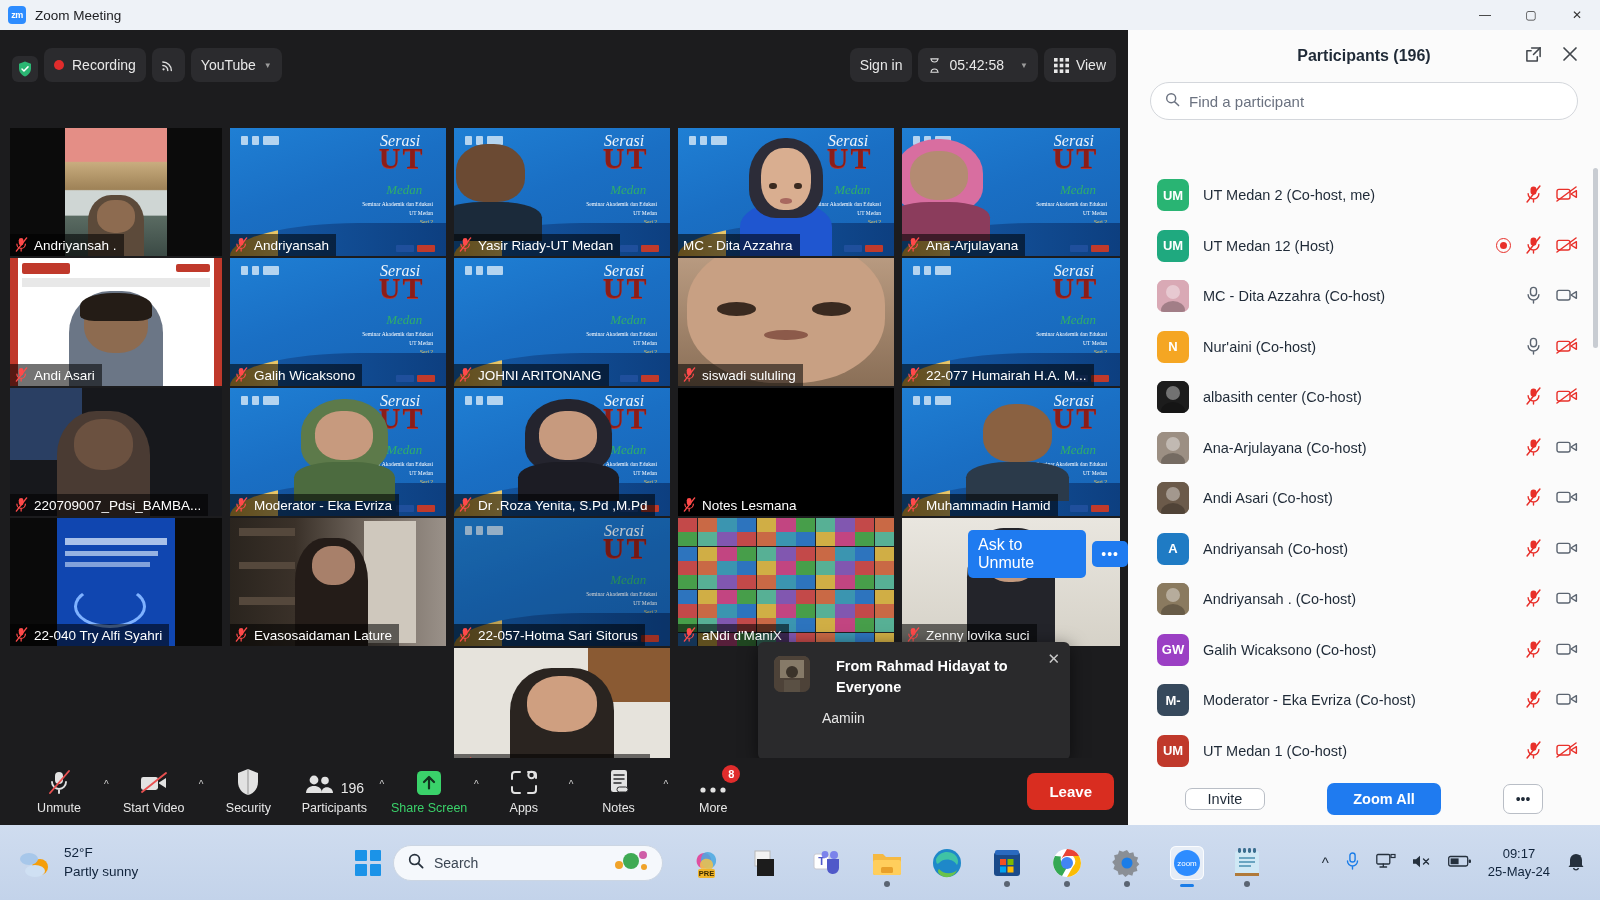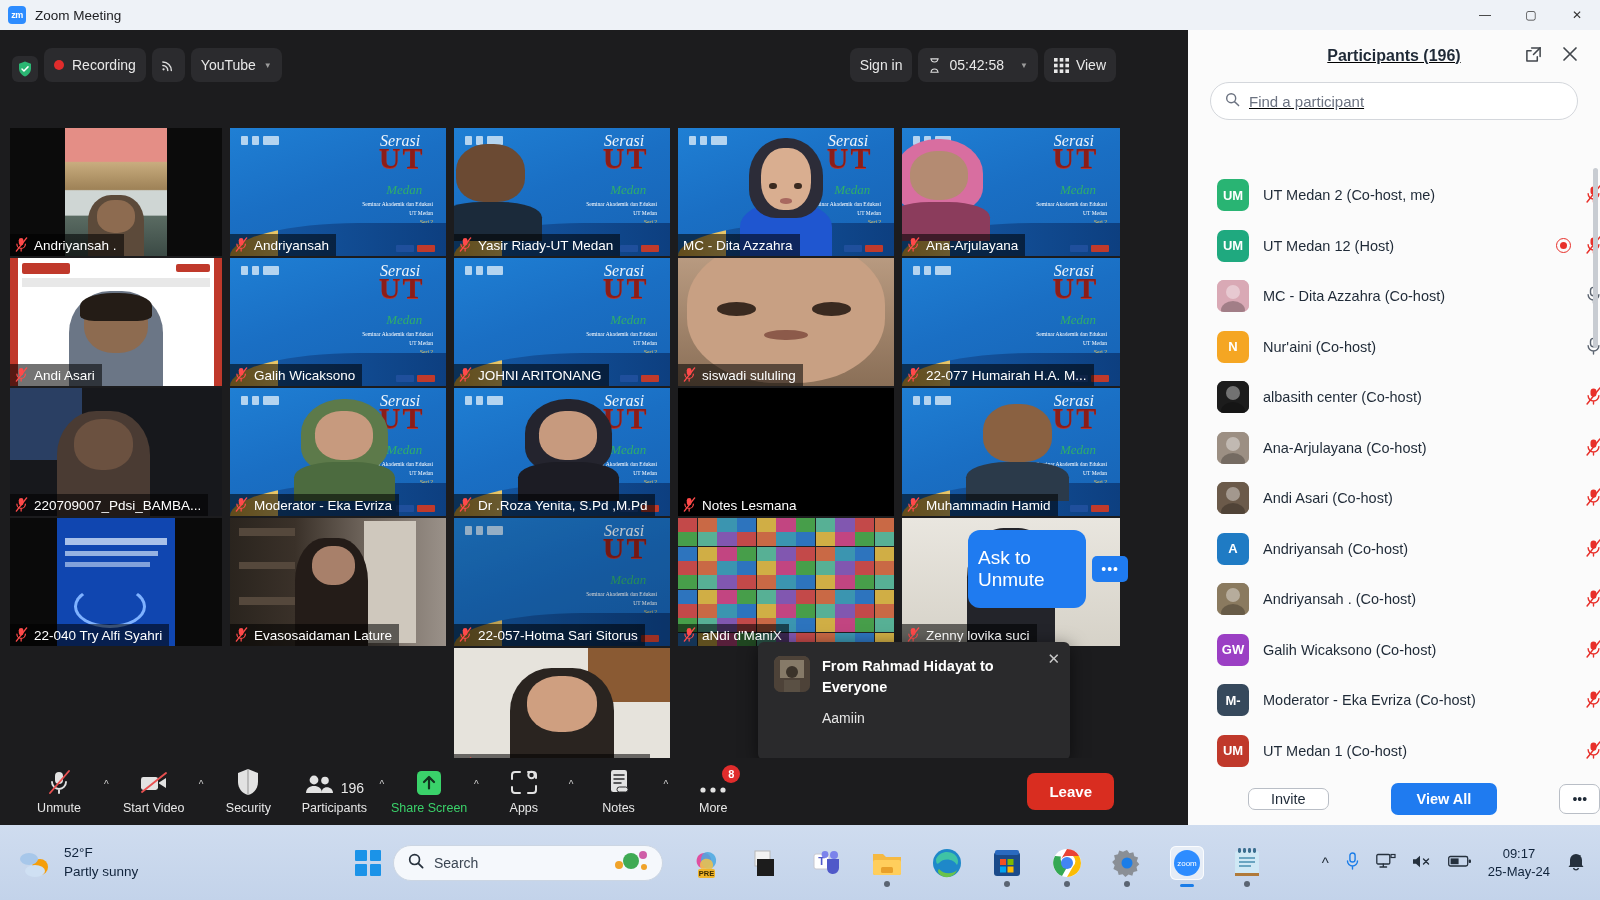--- a/index.html
+++ b/index.html
@@ -99,34 +99,34 @@
   
   .vbg-black { position:absolute; inset:0; background:#000; }
 
   
   .ph { position:absolute; inset:0; }
 
   
   .ask-unmute {
     position:absolute; display:flex; gap:6px; align-items:center;
   }
-  .ask-btn { background:#1f7bf0; color:#fff; font-size:19px; border-radius:12px;
-             padding:17px 10px; }
+  .ask-btn { background:#1f7bf0; color:#fff; font-size:16px; border-radius:5px;
+             padding:6px 10px; }
   .dots-btn { background:#1f7bf0; color:#fff; font-size:14px; border-radius:5px;
               padding:6px 9px; letter-spacing:1px; line-height:1; }
 
   
   .chat-toast {
     position:absolute; left:758px; top:612px; width:312px; height:118px;
     background:#2a2a2c; border-radius:6px; padding:14px 16px;
     box-shadow:0 4px 18px rgba(0,0,0,.55);
   }
   .chat-toast .avatar { width:36px; height:36px; border-radius:7px; overflow:hidden;
      background:linear-gradient(150deg,#6b5b4a,#3a332c); flex:0 0 36px; }
-  .chat-toast .hdr { display:flex; gap:12px; align-items:flex-start; }
+  .chat-toast .hdr { display:flex; gap:26px; align-items:flex-start; }
   .chat-toast .from { color:#fff; font-size:14.5px; font-weight:bold; line-height:1.45; width:190px;}
   .chat-toast .msg { color:#e6e6e6; font-size:14px; margin-top:12px; margin-left:48px; }
   .chat-toast .x { position:absolute; right:10px; top:8px; color:#c9c9c9; font-size:15px; }
   .chat-tail { position:absolute; left:906px; top:730px; width:0; height:0;
      border-left:11px solid transparent; border-right:11px solid transparent;
      border-top:13px solid #2a2a2c; }
 
   
   .toolbar { position:absolute; left:0; bottom:0; width:1128px; height:67px;
              background:#1c1c1e; display:flex; align-items:center; }
@@ -139,22 +139,22 @@
           margin-top:-14px; }
   .chev-wrap { display:flex; flex-direction:column; justify-content:center; height:62px; }
   .badge { position:absolute; top:4px; right:16px; background:#e02c2c; color:#fff;
            font-size:11px; font-weight:bold; border-radius:9px; min-width:18px;
            height:18px; display:flex; align-items:center; justify-content:center; padding:0 4px;}
   .leave { margin-left:auto; margin-right:14px; background:#d92d20; color:#fff;
            font-size:15px; font-weight:bold; border-radius:8px; padding:10px 22px; }
   .pcount { font-size:14px; margin-left:6px; }
 
   
-  .panel { position:absolute; right:0; top:0; width:412px; height:795px;
-           background:#fbfbfb;text-decoration:underline; }
+  .panel { position:absolute; right:0; top:0; width:472px; height:795px;
+           background:#fbfbfb; }
   .panel-head { height:52px; display:flex; align-items:center; justify-content:center;
                 position:relative; }
   .panel-title { font-size:16px; font-weight:bold; color:#1f2a37; }
   .panel-head .pop { position:absolute; right:58px; color:#41464c; font-size:16px; }
   .panel-head .cls { position:absolute; right:22px; color:#41464c; font-size:18px; }
   .search-wrap { padding:0 22px; }
   .search {
     height:38px; border:1px solid #d4d7dc; border-radius:19px; display:flex;
     align-items:center; padding:0 14px; background:#fff;
   }
@@ -1383,21 +1383,21 @@
                   <path d="M15 8l5.4-3.3v6.6L15 8z" stroke="#e8302a" stroke-width="1.4" fill="none" stroke-linejoin="round"></path>
                   <path d="M1 15L20 1" stroke="#e8302a" stroke-width="1.5" stroke-linecap="round"></path>
                 </svg></span>
     </div>
           </div>
         </div>
       <div class="scrollbar"></div>
 
       <div class="panel-foot">
         <div class="btn-outline">Invite</div>
-        <div class="btn-blue">View All</div>
+        <div class="btn-blue">Zoom All</div>
         <div class="btn-dots">•••</div>
       </div>
     </div>
   </div>
 
   <div class="taskbar">
     <div class="weather">
       <svg width="34" height="30" viewBox="0 0 34 30">
         <circle cx="22" cy="19" r="8" fill="#f59e0b"></circle>
         <ellipse cx="11" cy="11" rx="9" ry="6" fill="#a7c7ea"></ellipse>

